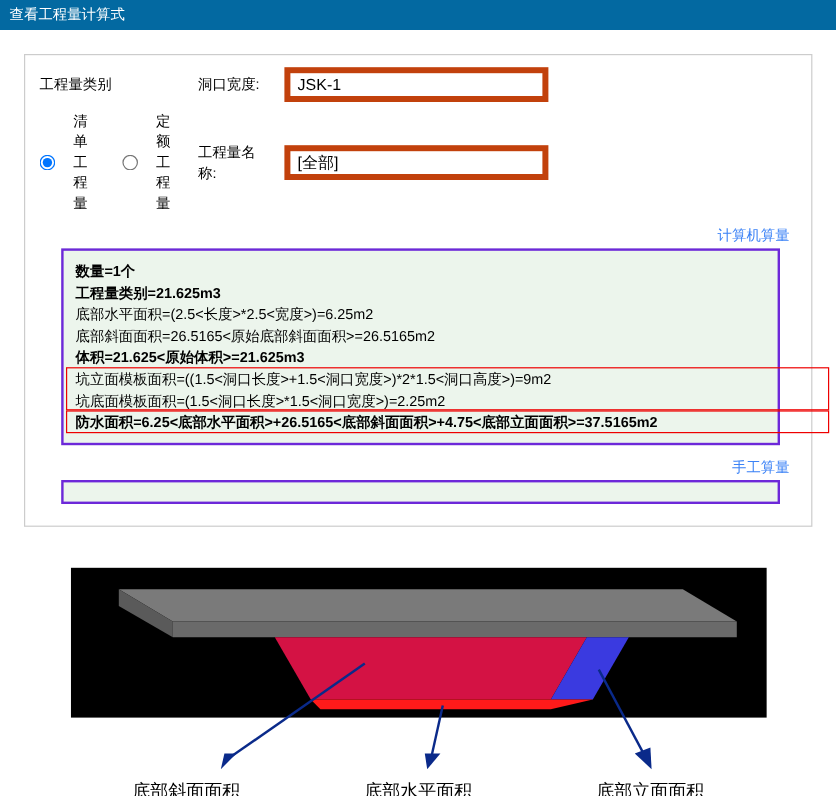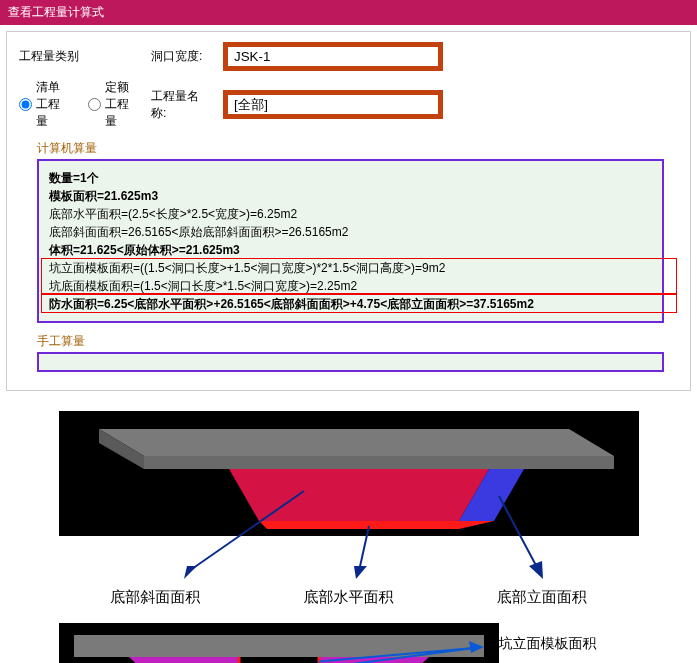--- a/index.html
+++ b/index.html
@@ -1,25 +1,25 @@
 <!DOCTYPE html>
 <html><head>
   <meta charset="utf-8">
   <style>
     * { margin: 0; padding: 0; box-sizing: border-box; }
     body { font-family: "Microsoft YaHei", SimSun, sans-serif; font-size: 12px; background: #fff; width: 697px; }
-    .title-bar { background: #be185d; color: #fff; padding: 4px 8px; font-size: 12px; }
-    .form-area { background: #fff; border: 1px solid #ccc; margin: 6px; padding: 10px 12px; }
+    .title-bar { background: #0369a1; color: #fff; padding: 4px 8px; font-size: 12px; }
+    .form-area { background: #fff; border: 1px solid #ccc; margin: 20px; padding: 10px 12px; }
     .row { display: flex; align-items: center; margin-bottom: 8px; gap: 12px; }
     .label-col { width: 120px; }
     .radio-group { display: flex; gap: 18px; }
-    .radio-item { display: flex; align-items: center; gap: 4px; }
+    .radio-item { display: flex; align-items: center; gap: 15px; }
     .field-label { width: 60px; }
     .field-input { border: 5px solid #c2410c; padding: 2px 6px; min-width: 220px; background: #fff; font-family: inherit; }
-    .section-label { margin: 10px 6px 2px 18px; font-size: 12px; color: #a16207; }
+    .section-label { margin: 10px 6px 2px 18px; font-size: 12px; color: #3b82f6; text-align: right; }
     .calc-box { background: #ecf5ec; border: 2px solid #6d28d9; margin: 2px 14px 8px 18px; padding: 8px 10px; position: relative; }
     .calc-line { line-height: 1.5; }
     .bold { font-weight: bold; }
     .hl-red { position: absolute; border: 1px solid #e00; pointer-events: none; }
     .diagram-wrap { width: 100%; display: flex; flex-direction: column; align-items: center; padding: 8px 0; }
     .diagram-img { margin: 6px 0; position: relative; }
     .diag-row-labels { display: flex; width: 580px; justify-content: space-around; font-size: 15px; margin-top: 4px; }
   </style>
 </head>
 <body>
@@ -47,21 +47,21 @@
         </label>
       </div>
     </div>
     <div class="field-label">工程量名称:</div>
     <input class="field-input" type="text" value="[全部]" style="">
   </div>
 
   <div class="section-label">计算机算量</div>
   <div class="calc-box">
     <div class="calc-line bold">数量=1个</div>
-    <div class="calc-line bold">模板面积=21.625m3</div>
+    <div class="calc-line bold">工程量类别=21.625m3</div>
     <div class="calc-line">底部水平面积=(2.5&lt;长度&gt;*2.5&lt;宽度&gt;)=6.25m2</div>
     <div class="calc-line">底部斜面面积=26.5165&lt;原始底部斜面面积&gt;=26.5165m2</div>
     <div class="calc-line bold">体积=21.625&lt;原始体积&gt;=21.625m3</div>
     <div class="calc-line">坑立面模板面积=((1.5&lt;洞口长度&gt;+1.5&lt;洞口宽度&gt;)*2*1.5&lt;洞口高度&gt;)=9m2</div>
     <div class="calc-line">坑底面模板面积=(1.5&lt;洞口长度&gt;*1.5&lt;洞口宽度&gt;)=2.25m2</div>
     <div class="calc-line bold">防水面积=6.25&lt;底部水平面积&gt;+26.5165&lt;底部斜面面积&gt;+4.75&lt;底部立面面积&gt;=37.5165m2</div>
     <div class="hl-red" style="left:2px; top:97px; width:636px; height:36px;"></div>
     <div class="hl-red" style="left:2px; top:133px; width:636px; height:19px;"></div>
   </div>
 

